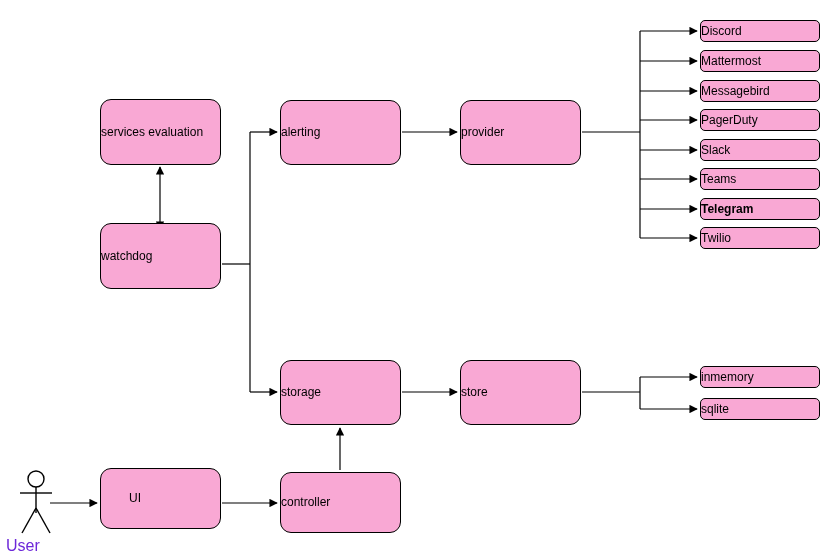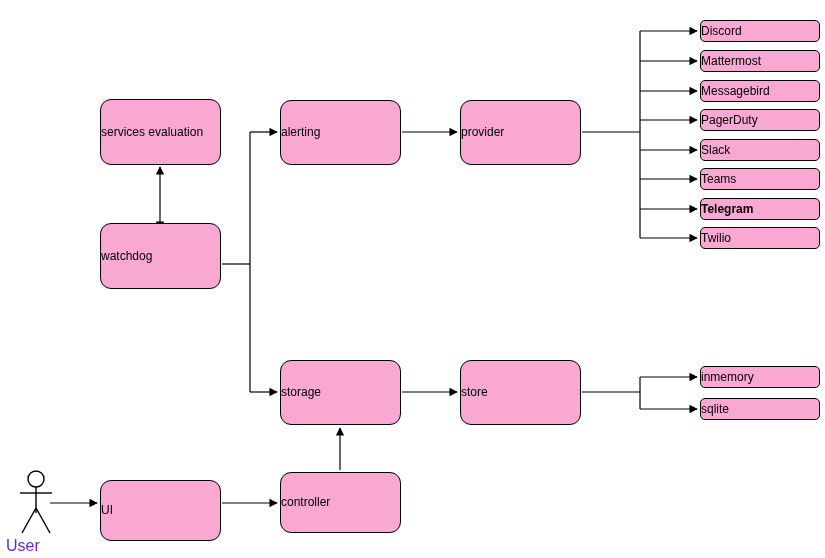--- a/index.html
+++ b/index.html
@@ -134,21 +134,21 @@
   </div>
 
   <div class="node rounded" style="left:280px; top:360px; width:121px; height:65px;">
     <span>storage</span>
   </div>
 
   <div class="node rounded" style="left:460px; top:360px; width:121px; height:65px;">
     <span>store</span>
   </div>
 
-  <div class="node rounded" style="left:100px; top:480px; width:121px; height:61px;">
+  <div class="node rounded" style="left:100px; top:468px; width:121px; height:61px;padding-left:28px;">
     <span>UI</span>
   </div>
 
   <div class="node rounded" style="left:280px; top:472px; width:121px; height:61px;">
     <span>controller</span>
   </div>
 
   <div class="node pill" style="left:700px; top:20px; width:120px; height:22px;">
     <span>Discord</span>
   </div>

